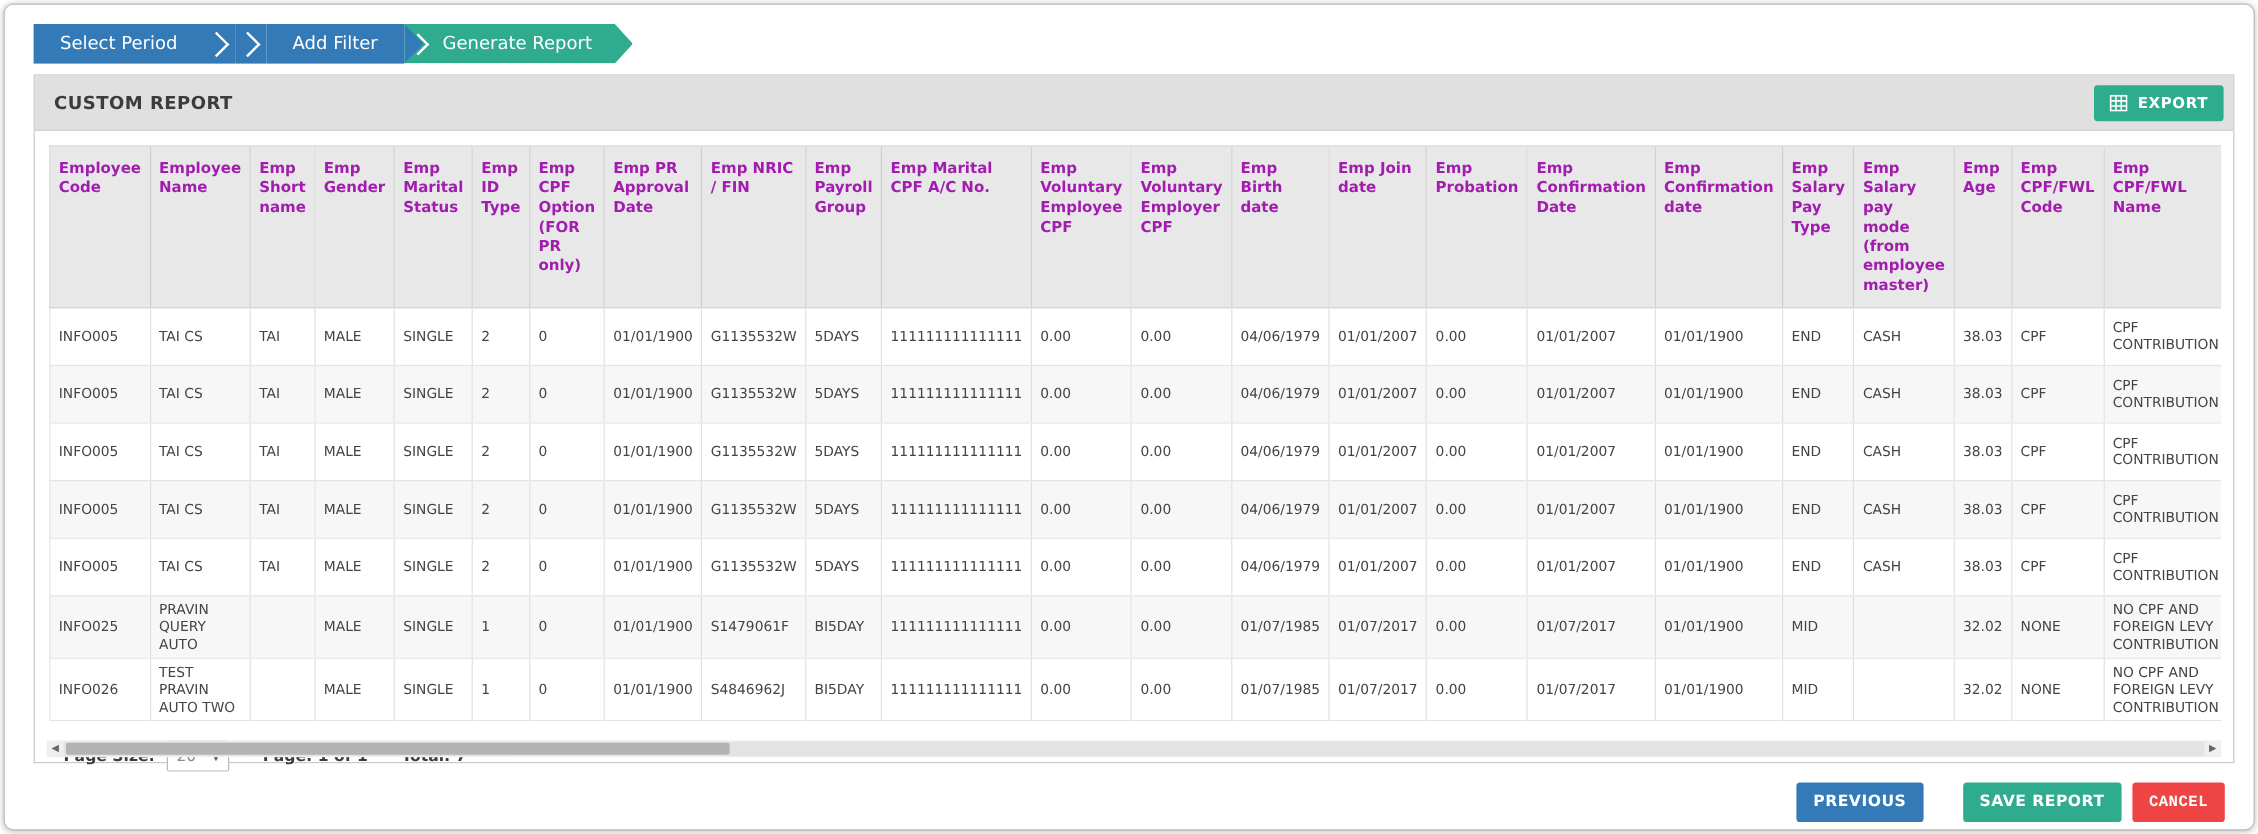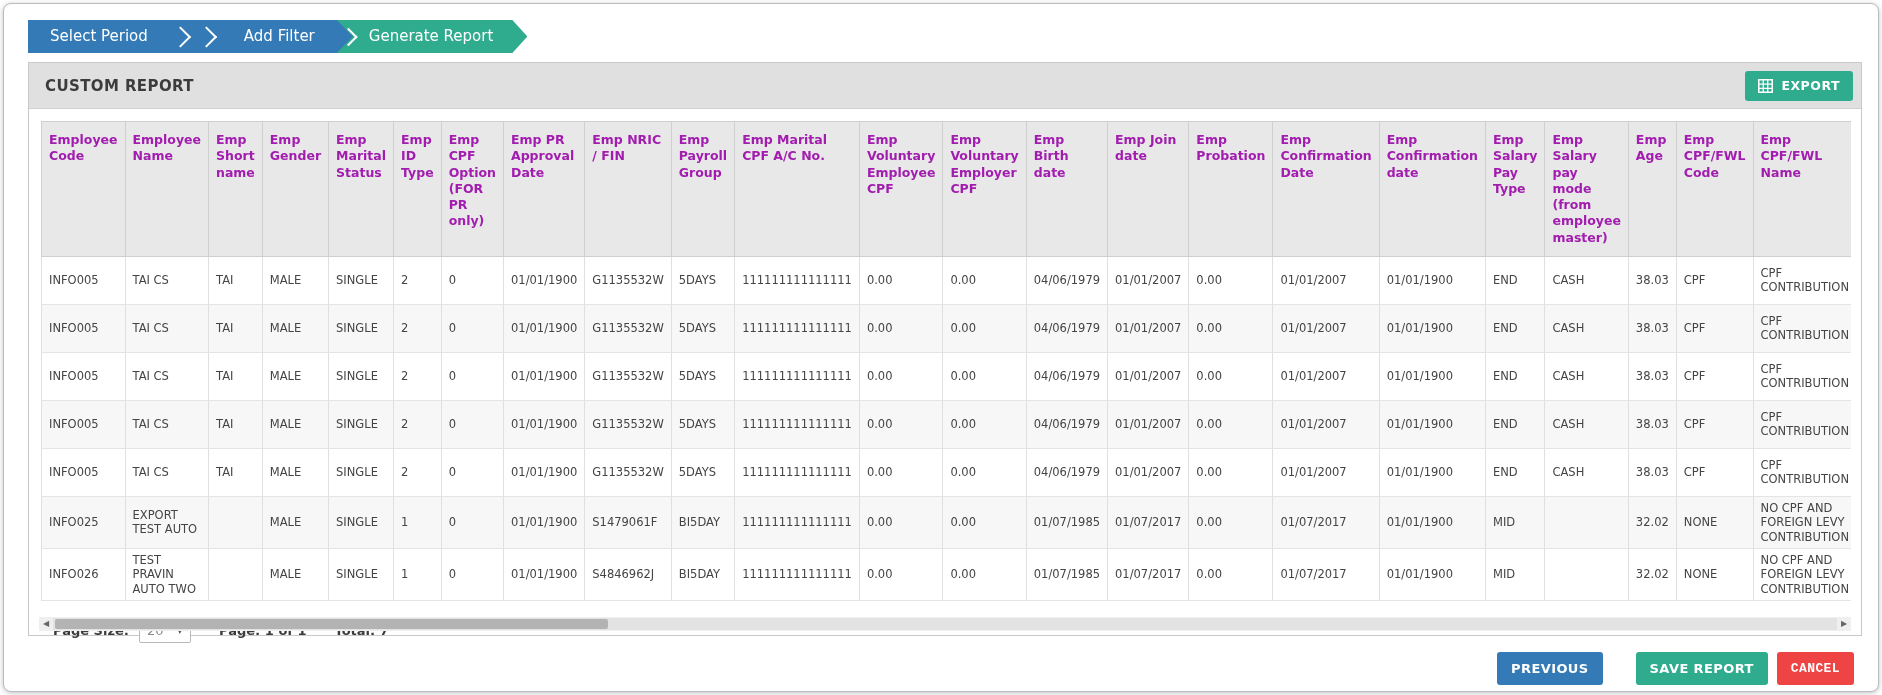--- a/index.html
+++ b/index.html
@@ -296,21 +296,21 @@
               <td>01/01/1900</td>
               <td>END</td>
               <td>CASH</td>
               <td>38.03</td>
               <td>CPF</td>
               <td>CPF CONTRIBUTION</td>
               <td></td>
             </tr>
             <tr class="striped">
               <td>INFO025</td>
-              <td>EXPORT TEST AUTO</td>
+              <td>PRAVIN QUERY AUTO</td>
               <td></td>
               <td>MALE</td>
               <td>SINGLE</td>
               <td>1</td>
               <td>0</td>
               <td>01/01/1900</td>
               <td>S1479061F</td>
               <td>BI5DAY</td>
               <td>111111111111111</td>
               <td>0.00</td>

